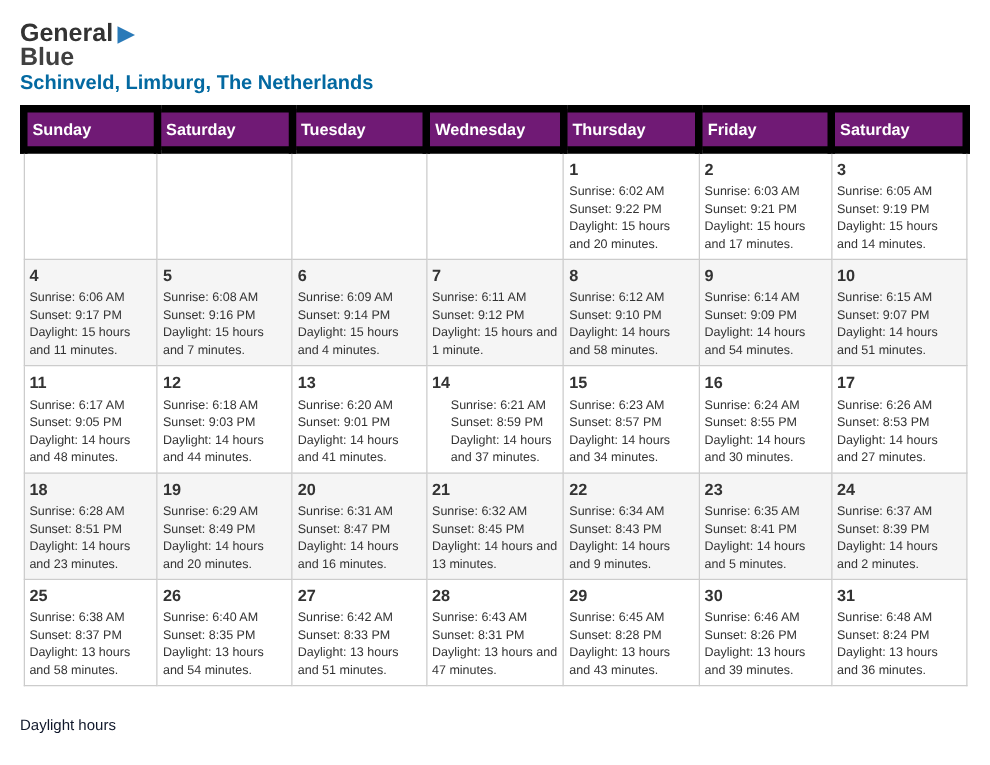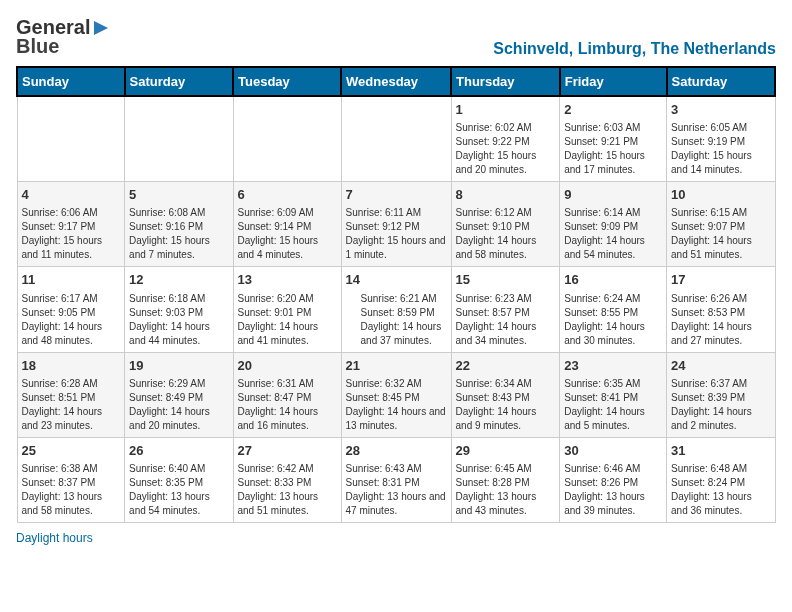--- a/index.html
+++ b/index.html
@@ -6,22 +6,23 @@
     body {
       font-family: Arial, sans-serif;
       background: #fff;
       width: 792px;
       min-height: 612px;
       padding: 16px;
     }
     .header-area {
       display: flex;
       justify-content: space-between;
-      align-items: flex-end;
+      align-items: flex-start;
       margin-bottom: 8px;
+      flex-direction: column;
     }
     .logo {
       display: flex;
       flex-direction: column;
       align-items: flex-start;
     }
     .logo-text {
       display: flex;
       align-items: center;
     }
@@ -52,26 +53,26 @@
       font-size: 16px;
       font-weight: bold;
       color: #0369a1;
     }
     .calendar {
       width: 100%;
       border-collapse: collapse;
       font-size: 11px;
     }
     .calendar thead tr th {
-      background: #0369a1;
+      background: #701a75;
       color: #fff;
       padding: 6px 4px;
       text-align: left;
       font-size: 13px;
-      border: 2px solid #000000;
+      border: 6px solid #000000;
     }
     .calendar tbody tr td {
       vertical-align: top;
       border: 1px solid #ccc;
       padding: 4px;
       width: 113px;
       min-height: 80px;
       background: #fff;
       line-height: 1.4;
     }
@@ -86,23 +87,23 @@
       margin-bottom: 2px;
     }
     .day-info {
       color: #333;
       font-size: 10px;
     }
     .empty-cell {
       background: #fff !important;
     }
     .footer {
-      margin-top: 8px;
+      margin-top: 24px;
       font-size: 12px;
-      color: #0369a1;
+      color: #0f172a;
     }
   </style>
 </head>
 <body>
 
 <div class="header-area">
   <div class="logo">
     <div class="logo-text">
       <span class="logo-general">General</span>
       <svg class="logo-icon" viewBox="0 0 18 18">

